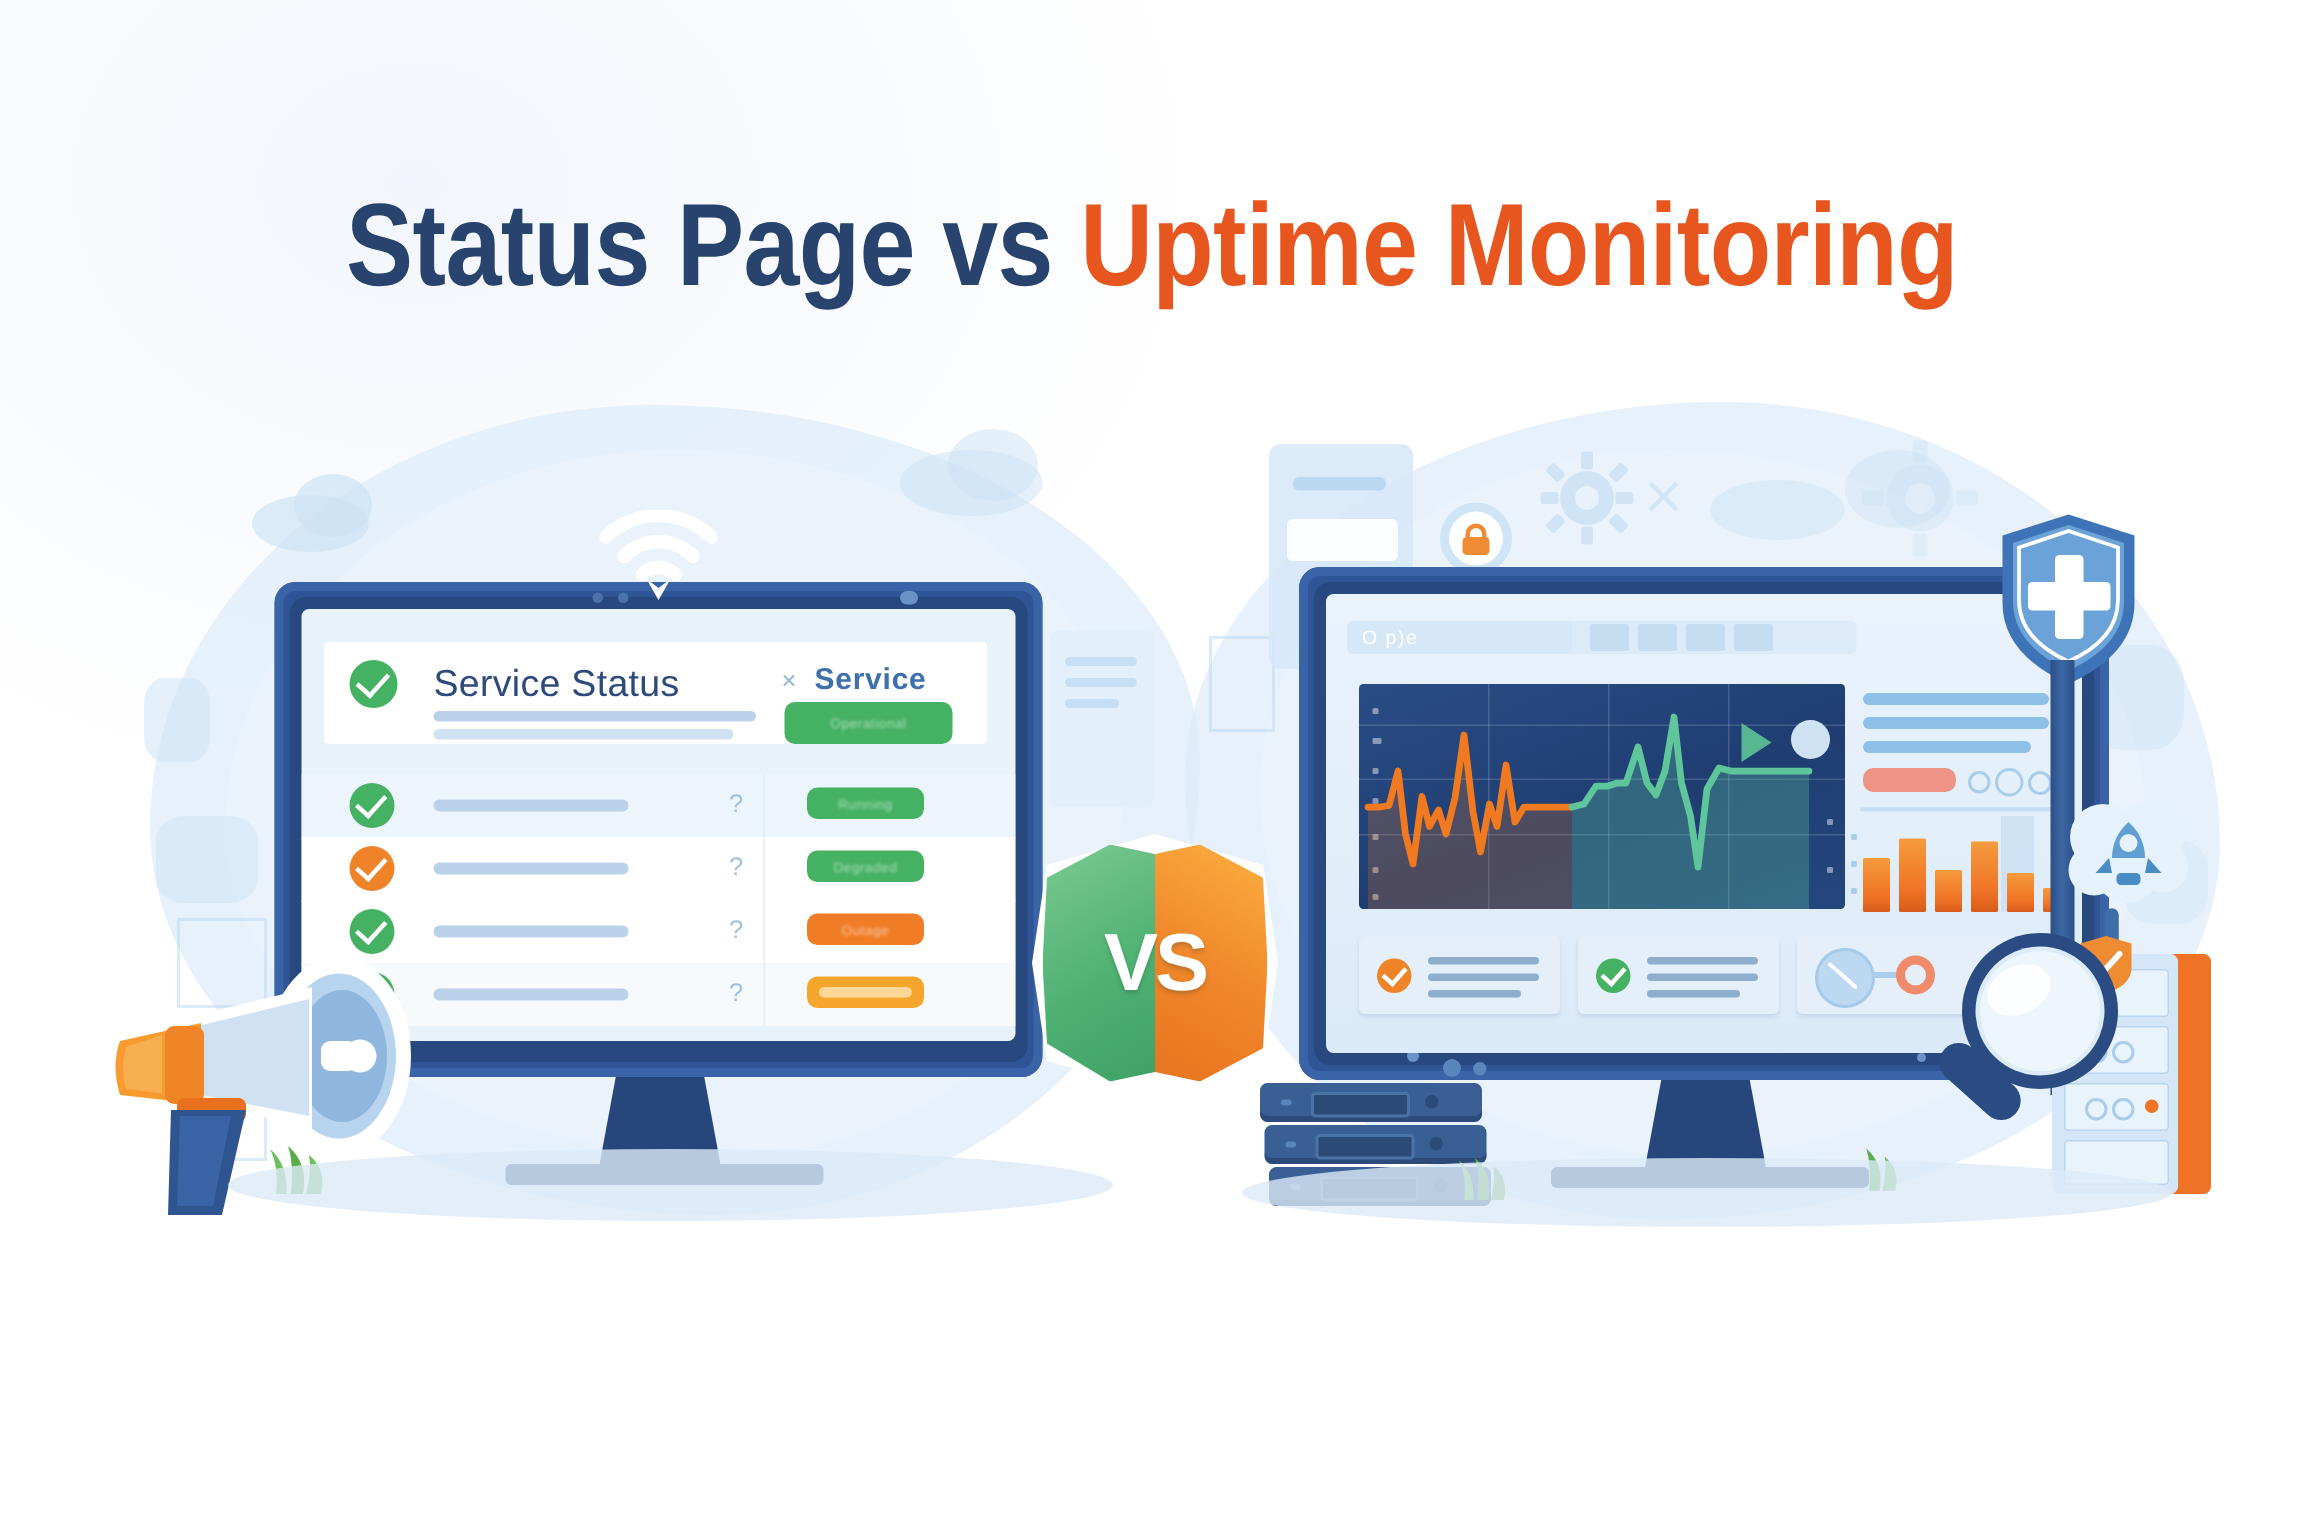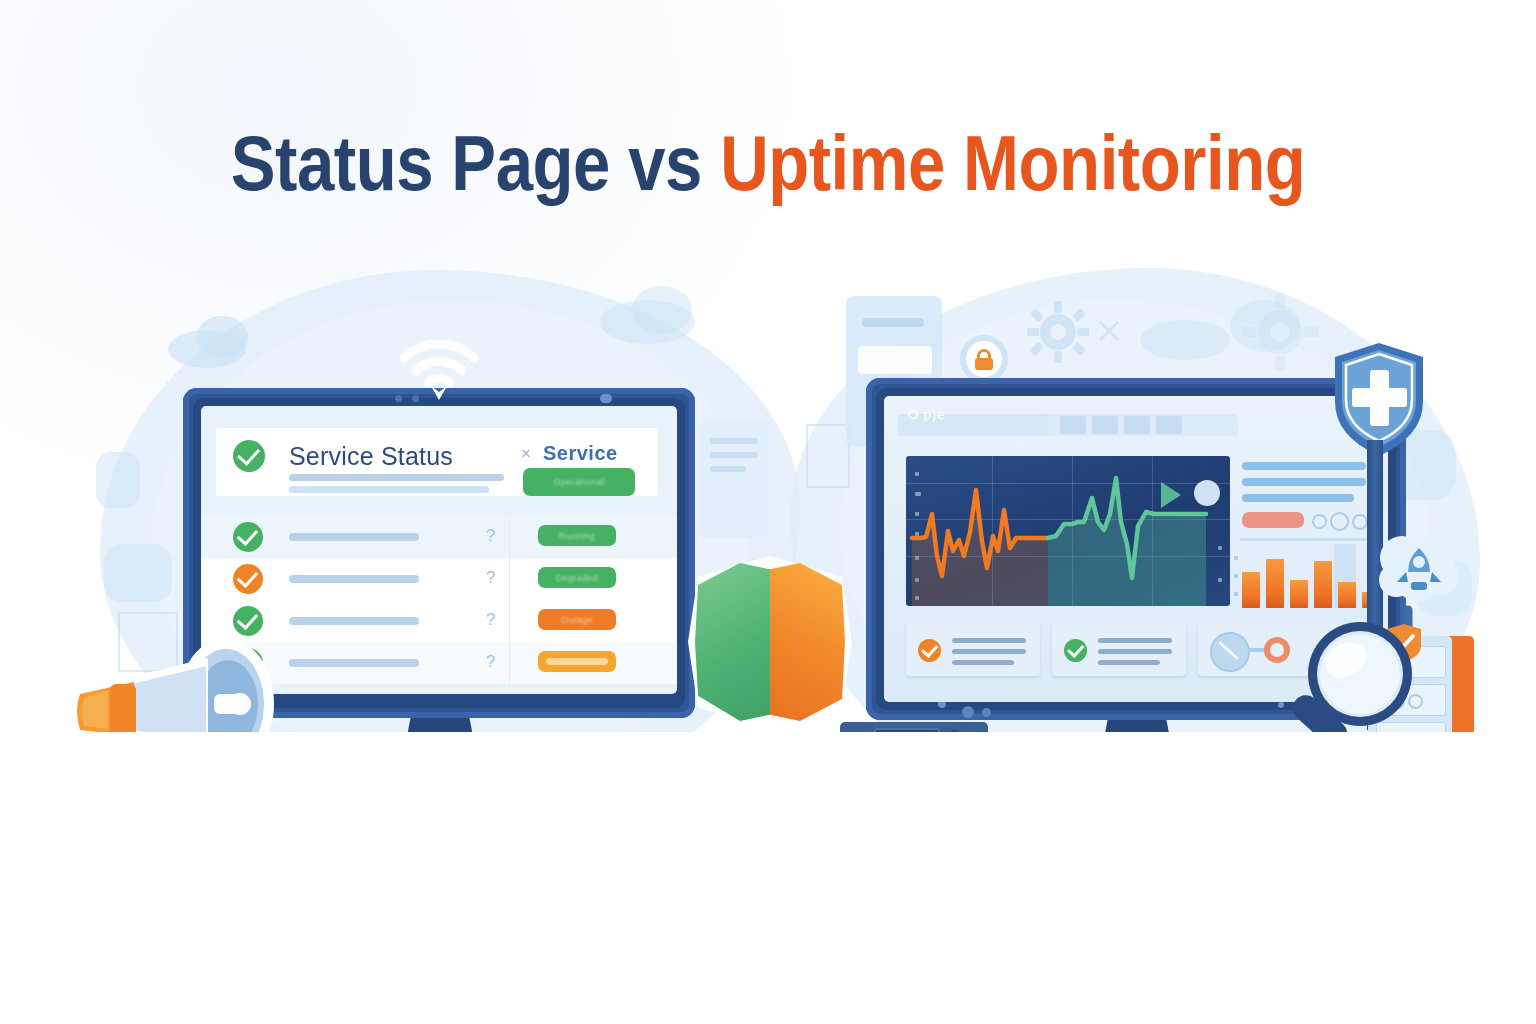--- a/index.html
+++ b/index.html
@@ -1,21 +1,21 @@
 <!DOCTYPE html>
 <html><head>
 <meta charset="utf-8">
 <style>
   html,body{margin:0;padding:0;}
   body{
     width:1536px;height:1024px;overflow:hidden;
     background:#ffffff;
     font-family:"Liberation Sans", sans-serif;
   }
-  #stage{position:relative;width:1536px;height:732px;overflow:hidden;
+  #stage{position:relative;width:1536px;height:1024px;overflow:hidden;
     background:
       radial-gradient(ellipse 900px 700px at 18% 12%, #f2f6fc 0%, #ffffff 60%),
       radial-gradient(ellipse 900px 700px at 88% 96%, #f4f7fd 0%, #ffffff 62%),
       #ffffff;
   }
 
   
   .title{
     position:absolute;left:0;top:118px;width:1536px;text-align:center;
     font-family:"Liberation Sans", sans-serif;
@@ -275,21 +275,21 @@
     <div class="bezel-in" style="left:876px;top:388px;width:520px;height:322px;"></div>
     <div style="position:absolute;left:938px;top:700px;width:8px;height:8px;border-radius:50%;background:#6b93c8;"></div>
     <div style="position:absolute;left:1278px;top:702px;width:6px;height:6px;border-radius:50%;background:#6b93c8;"></div>
     <div style="position:absolute;left:1294px;top:702px;width:6px;height:6px;border-radius:50%;background:#6b93c8;"></div>
     <div style="position:absolute;left:1310px;top:702px;width:6px;height:6px;border-radius:50%;background:#6b93c8;"></div>
 
     <div class="screen" style="left:884px;top:396px;width:504px;height:306px;background:linear-gradient(180deg,#eaf3fc 0%,#dbeaf8 100%);">
 
       <div class="rs-topbar" style="left:14px;top:18px;width:150px;height:22px;"></div>
       <div style="position:absolute;left:14px;top:18px;width:340px;height:22px;background:#d8e8f7;border-radius:4px;opacity:.75;"></div>
-      <div class="rs-topbar-txt" style="left:24px;top:11px;">O p)e</div>
+      <div class="rs-topbar-txt" style="left:24px;top:21px;">O p)e</div>
       <div style="position:absolute;left:176px;top:20px;width:26px;height:18px;background:#c6dcf1;border-radius:2px;"></div>
       <div style="position:absolute;left:208px;top:20px;width:26px;height:18px;background:#c6dcf1;border-radius:2px;"></div>
       <div style="position:absolute;left:240px;top:20px;width:26px;height:18px;background:#c6dcf1;border-radius:2px;"></div>
       <div style="position:absolute;left:272px;top:20px;width:26px;height:18px;background:#c6dcf1;border-radius:2px;"></div>
 
       <div class="chartbox" style="left:22px;top:60px;width:324px;height:150px;">
 
         <div class="gridl" style="left:0;top:27px;width:324px;height:1px;"></div>
         <div class="gridl" style="left:0;top:63px;width:324px;height:1px;"></div>
         <div class="gridl" style="left:0;top:100px;width:324px;height:1px;"></div>
@@ -365,20 +365,21 @@
     </div>
 
     <div class="neck" style="left:1096px;top:720px;width:82px;height:62px;clip-path:polygon(14% 0%,86% 0%,100% 100%,0% 100%);"></div>
     <div class="base" style="left:1034px;top:778px;width:212px;height:14px;"></div>
   </div>
 
   <div class="vsbadge">
     <div class="vs-shape vs-white"></div>
     <div class="vs-left"></div>
     <div class="vs-right"></div>
+    <div class="vs-text">VS</div>
   </div>
 
   <div class="mega">
     <svg width="250" height="185" viewBox="0 0 250 185">
 
       <ellipse cx="168" cy="72" rx="48" ry="66" fill="#ffffff"></ellipse>
       <ellipse cx="168" cy="72" rx="38" ry="55" fill="#b7d3ee"></ellipse>
       <ellipse cx="170" cy="72" rx="30" ry="44" fill="#8fb7de"></ellipse>
       <path d="M60 48 L150 26 L150 120 L60 100 Z" fill="#ffffff"></path>
       <path d="M66 54 L148 34 L148 112 L66 96 Z" fill="#cfe1f3"></path>

